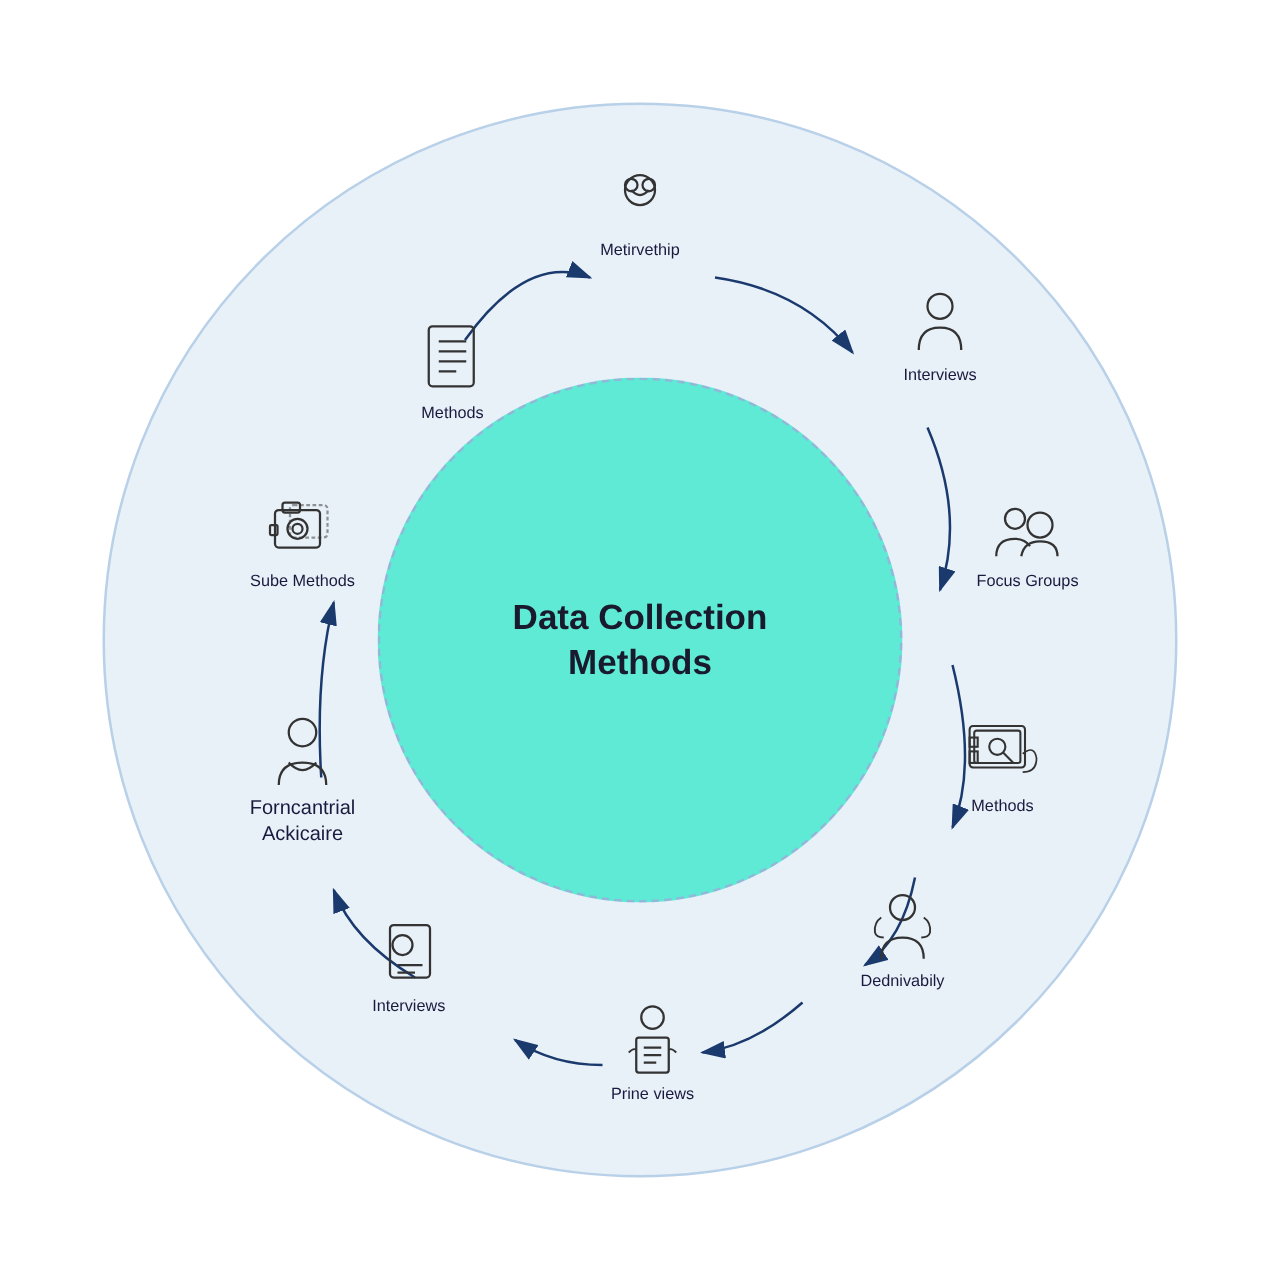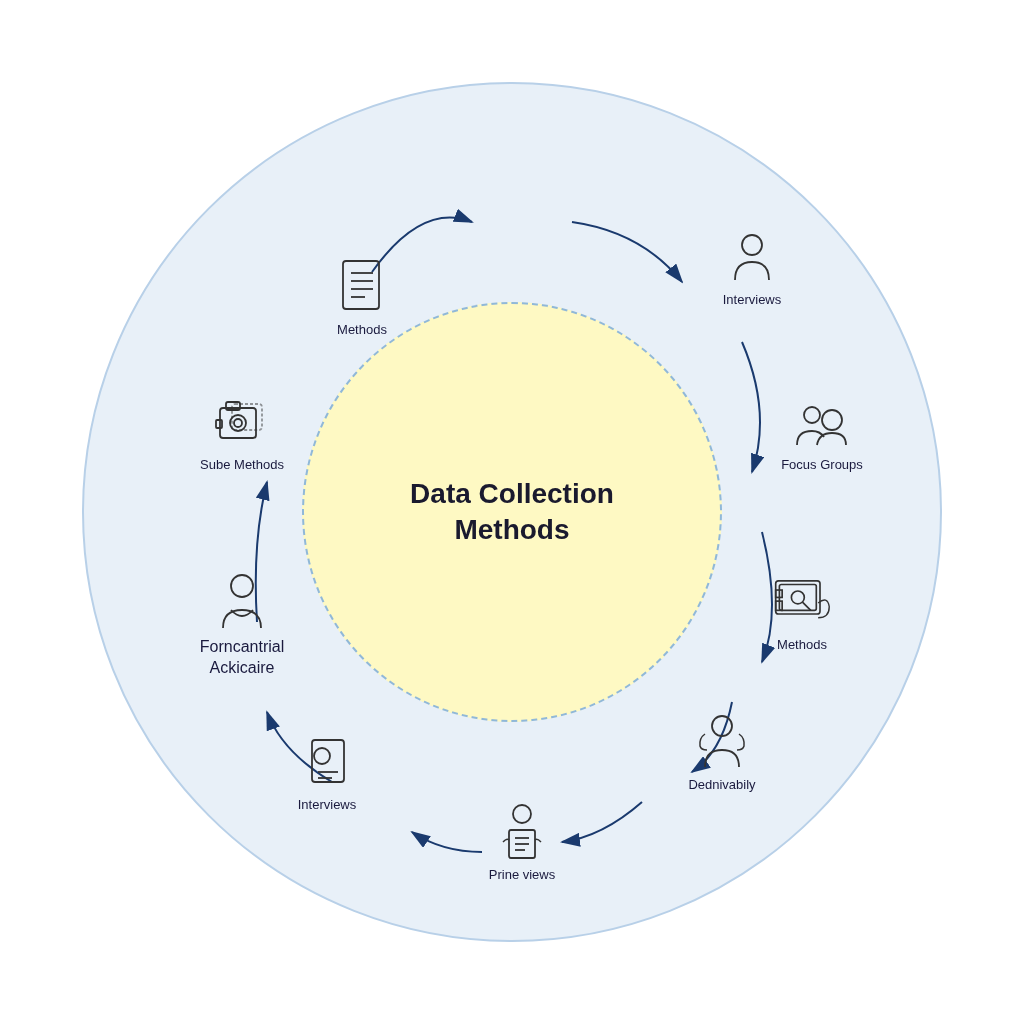--- a/index.html
+++ b/index.html
@@ -28,21 +28,21 @@
       border: 2px solid #b8d0e8;
     }
     .inner-circle {
       position: absolute;
       top: 50%;
       left: 50%;
       transform: translate(-50%, -50%);
       width: 420px;
       height: 420px;
       border-radius: 50%;
-      background: #fef9c3;
+      background: #5eead4;
       border: 2px dashed #90b8d8;
       display: flex;
       align-items: center;
       justify-content: center;
     }
     .center-text {
       text-align: center;
     }
     .center-title {
       font-size: 28px;
@@ -112,20 +112,31 @@
     <path d="M 175 540 Q 170 460 185 400" stroke="#1a3a6e" stroke-width="2" fill="none" marker-end="url(#arrowhead)"></path>
   </svg>
 
   <div class="inner-circle">
     <div class="center-text">
       <div class="center-title">Data Collection</div>
       <div class="center-title">Methods</div>
     </div>
   </div>
 
+  <div class="item" style="top: 45px; left: 370px;">
+    <div class="item-icon">
+      <svg width="55" height="55" viewBox="0 0 55 55" fill="none" stroke="#333" stroke-width="1.8">
+        <circle cx="27" cy="22" r="12"></circle>
+        <circle cx="20" cy="18" r="5"></circle>
+        <circle cx="34" cy="18" r="5"></circle>
+        <path d="M 20 22 Q 27 30 34 22"></path>
+      </svg>
+    </div>
+    <div class="item-label">Metirvethip</div>
+  </div>
 
   <div class="item" style="top: 145px; left: 610px;">
     <div class="item-icon">
       <svg width="50" height="55" viewBox="0 0 50 55" fill="none" stroke="#333" stroke-width="1.8">
         <circle cx="25" cy="15" r="10"></circle>
         <path d="M 8 50 Q 8 32 25 32 Q 42 32 42 50"></path>
       </svg>
     </div>
     <div class="item-label">Interviews</div>
   </div>

